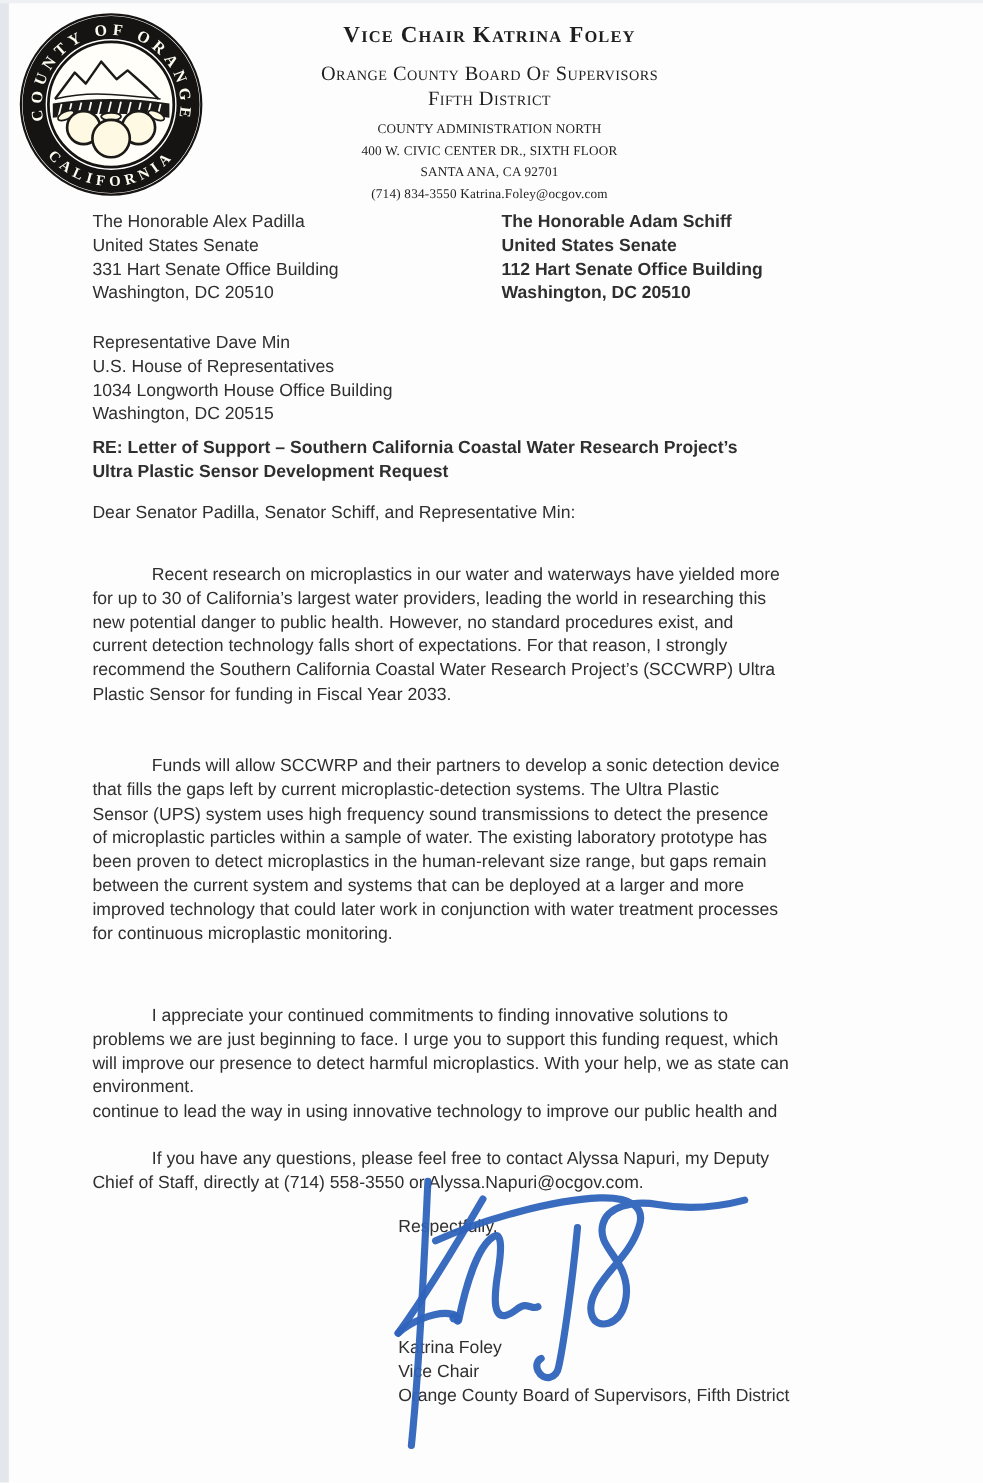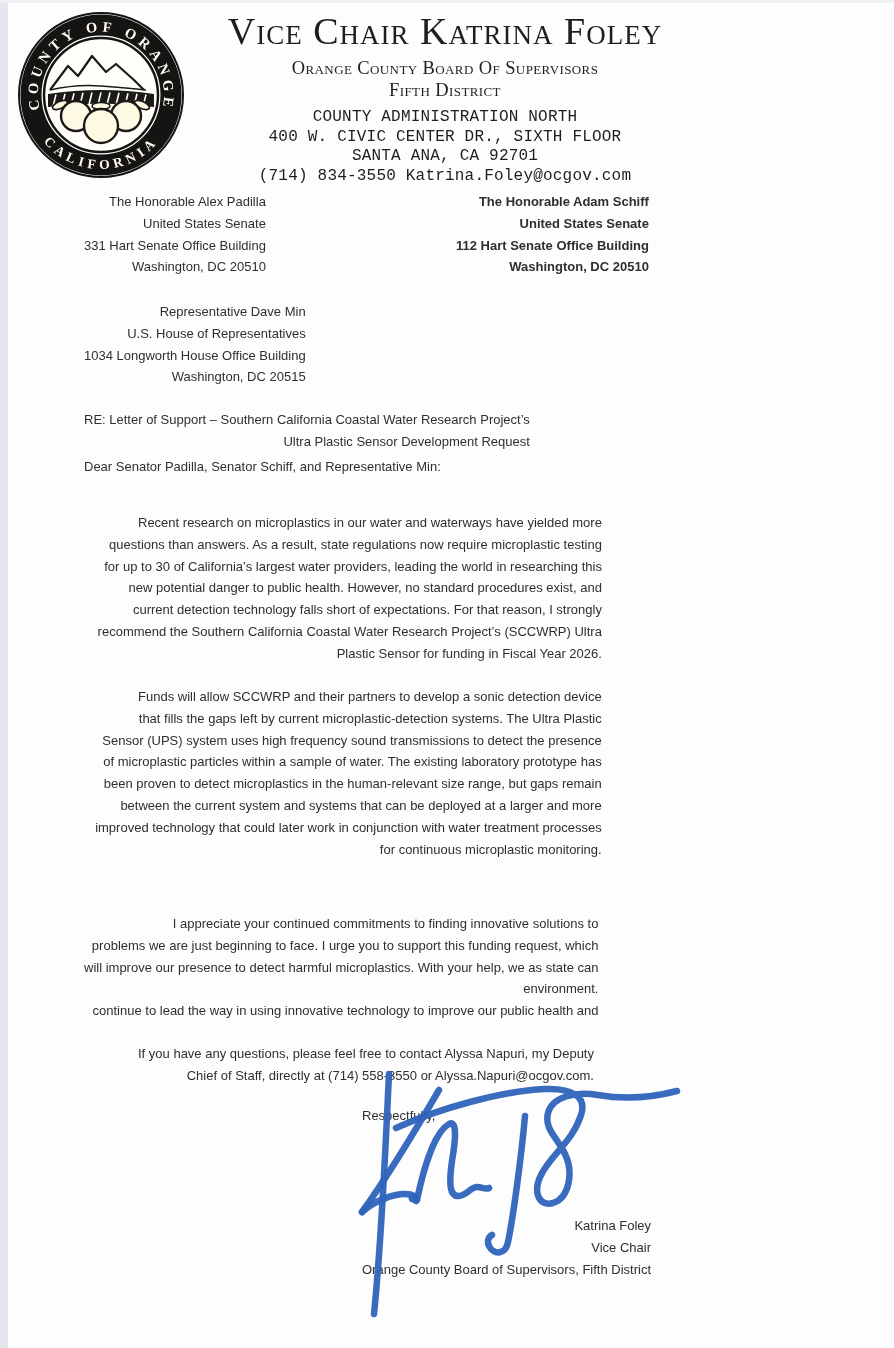--- a/index.html
+++ b/index.html
@@ -10,33 +10,33 @@
   }
   .edge-left{position:absolute;left:0;top:0;width:8px;height:1348px;background:#e3e6ea;}
   .edge-top{position:absolute;left:0;top:0;width:894px;height:3px;background:#eef0f3;}
 
   
   .seal{position:absolute;left:16px;top:10px;width:170px;height:170px;}
   .head-center{
     position:absolute;left:180px;top:0;width:530px;text-align:center;
     font-family:"Liberation Serif",serif;color:#1e1e1e;
   }
-  .lh-title{margin-top:14px;font-size:38px;line-height:34px;font-weight:400;
+  .lh-title{margin-top:14px;font-size:21px;line-height:34px;font-weight:700;
             font-variant:small-caps;letter-spacing:1px;}
   .lh-org{margin-top:9px;font-size:18.5px;line-height:22px;font-variant:small-caps;letter-spacing:.4px;}
   .lh-dist{font-size:18.5px;line-height:22px;font-variant:small-caps;letter-spacing:.4px;}
-  .lh-addr{margin-top:7px;font-size:16px;line-height:19.5px;letter-spacing:.2px;font-family:Liberation Mono, monospace;}
+  .lh-addr{margin-top:7px;font-size:12px;line-height:19.5px;letter-spacing:.2px;}
 
   
-  .block{position:absolute;font-size:13px;line-height:21.8px;text-align:right;}
+  .block{position:absolute;font-size:16px;line-height:21.8px;}
   .line{white-space:nowrap;}
   .r1{left:84px;top:191px;}
   .r2{left:456px;top:191px;font-weight:bold;}
   .r3{left:84px;top:301px;}
-  .subject{left:84px;top:409px;font-weight:400;}
+  .subject{left:84px;top:397px;font-weight:700;}
   .salutation{left:84px;top:456px;}
   .p1{left:84px;top:512px;}
   .p2{left:84px;top:686px;}
   .p3{left:84px;top:913px;}
   .p4{left:84px;top:1043px;}
   .para .line:first-child{padding-left:54px;}
   .valediction{left:362px;top:1105px;}
   .sig-block{left:362px;top:1215px;}
 
   
@@ -135,26 +135,25 @@
     </div>
 
   <div class="block subject">
       <div class="line">RE: Letter of Support – Southern California Coastal Water Research Project’s</div>
       <div class="line">Ultra Plastic Sensor Development Request</div>
     </div>
   <div class="block salutation">Dear Senator Padilla, Senator Schiff, and Representative Min:</div>
 
   <div class="block para p1">
       <div class="line">Recent research on microplastics in our water and waterways have yielded more</div>
-      <div class="line">questions than answers. As a result, state regulations now require microplastic testing</div>
       <div class="line">for up to 30 of California’s largest water providers, leading the world in researching this</div>
       <div class="line">new potential danger to public health. However, no standard procedures exist, and</div>
       <div class="line">current detection technology falls short of expectations. For that reason, I strongly</div>
       <div class="line">recommend the Southern California Coastal Water Research Project’s (SCCWRP) Ultra</div>
-      <div class="line">Plastic Sensor for funding in Fiscal Year 2026.</div>
+      <div class="line">Plastic Sensor for funding in Fiscal Year 2033.</div>
     </div>
   <div class="block para p2">
       <div class="line">Funds will allow SCCWRP and their partners to develop a sonic detection device</div>
       <div class="line">that fills the gaps left by current microplastic-detection systems. The Ultra Plastic</div>
       <div class="line">Sensor (UPS) system uses high frequency sound transmissions to detect the presence</div>
       <div class="line">of microplastic particles within a sample of water. The existing laboratory prototype has</div>
       <div class="line">been proven to detect microplastics in the human-relevant size range, but gaps remain</div>
       <div class="line">between the current system and systems that can be deployed at a larger and more</div>
       <div class="line">improved technology that could later work in conjunction with water treatment processes</div>
       <div class="line">for continuous microplastic monitoring.</div>

